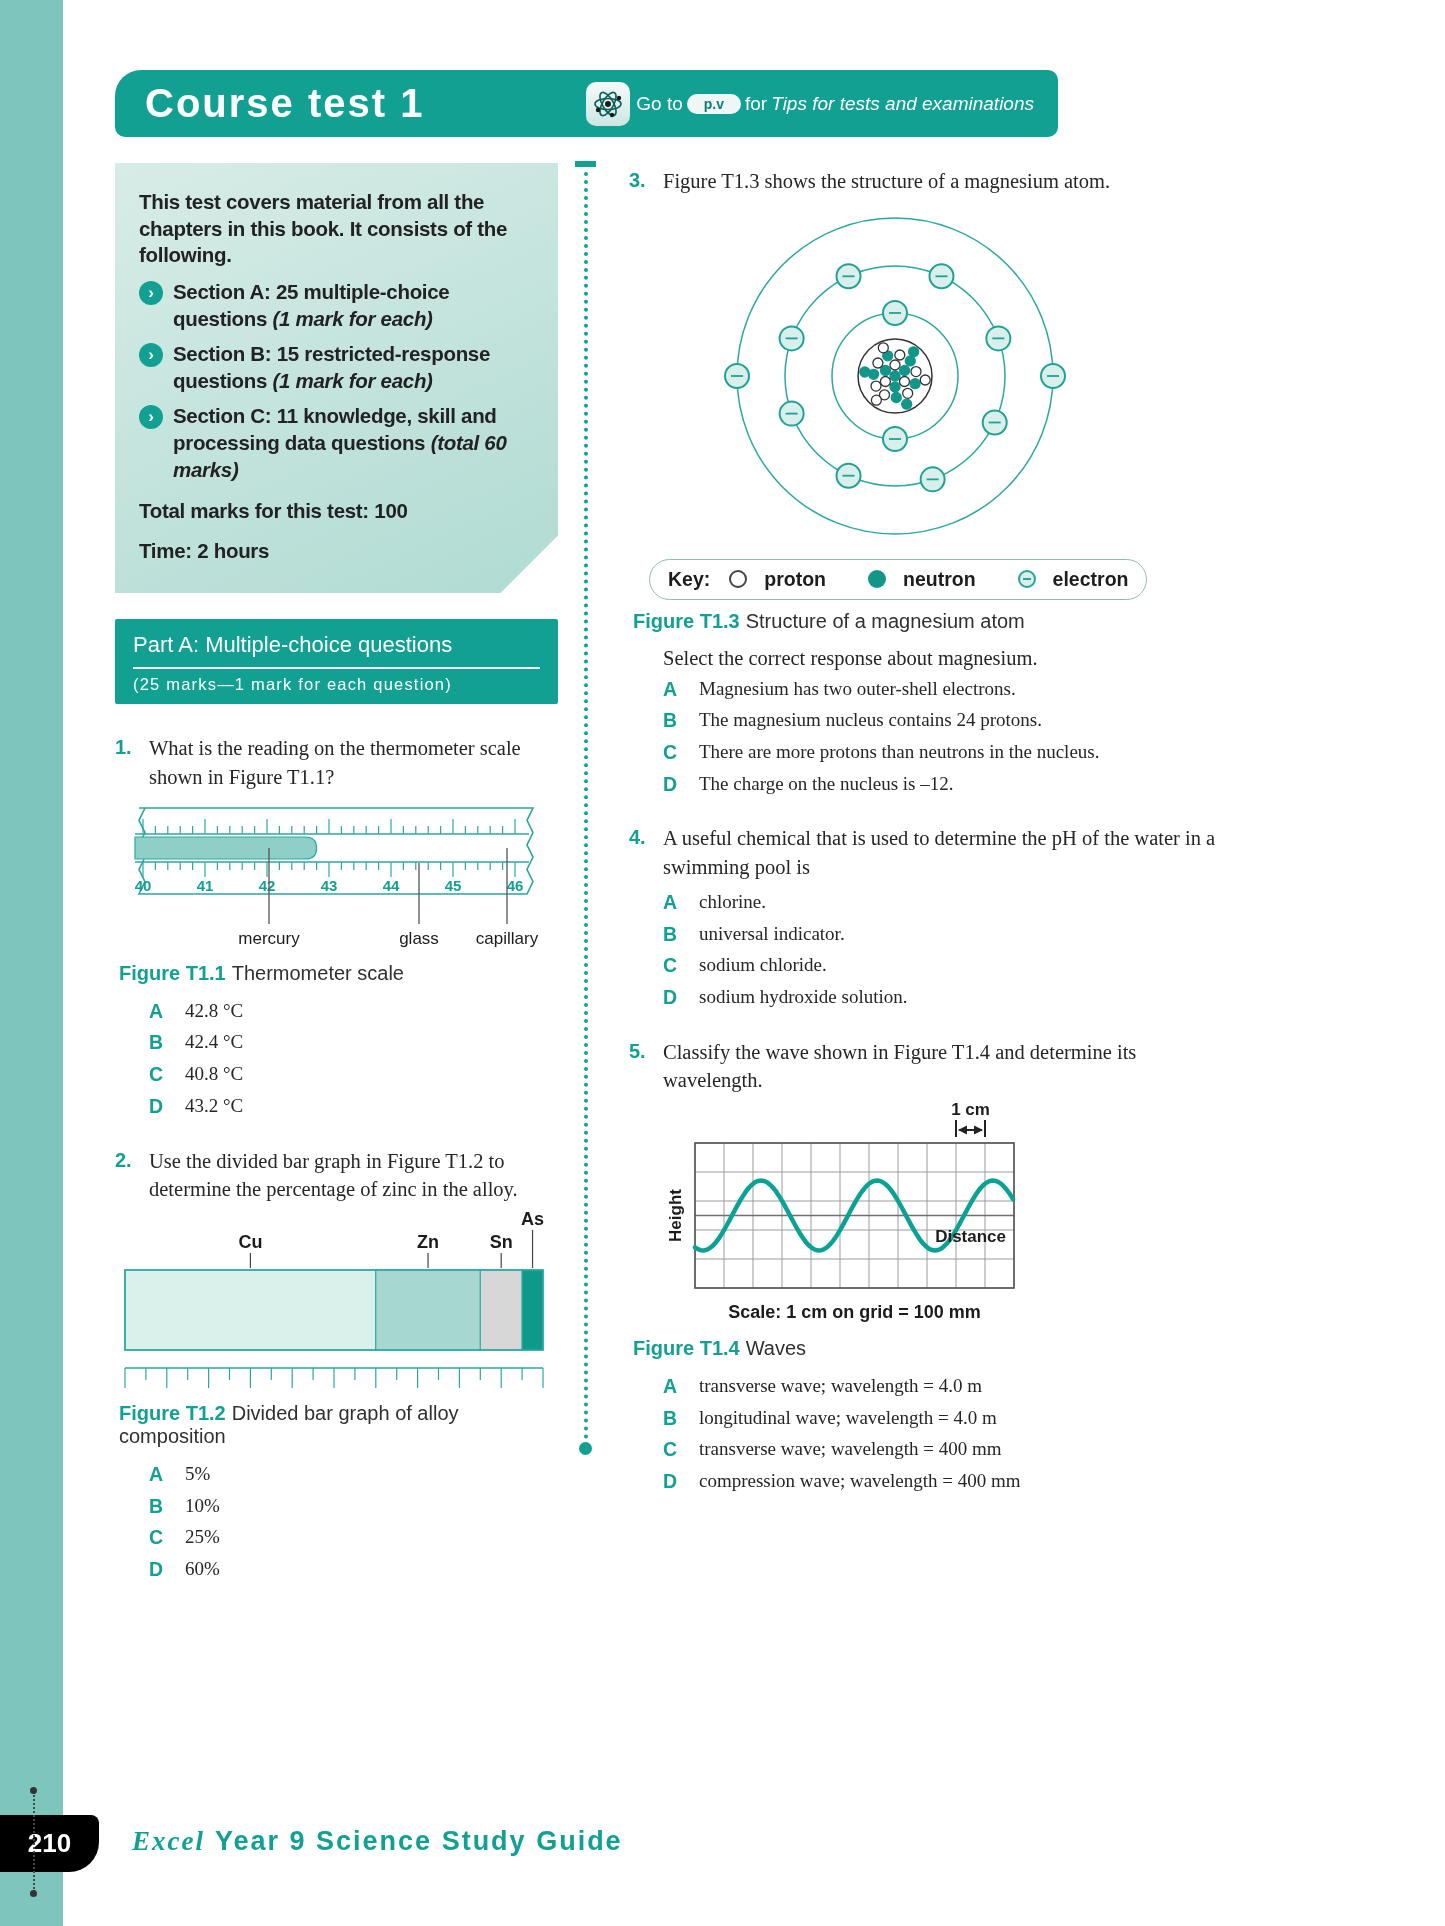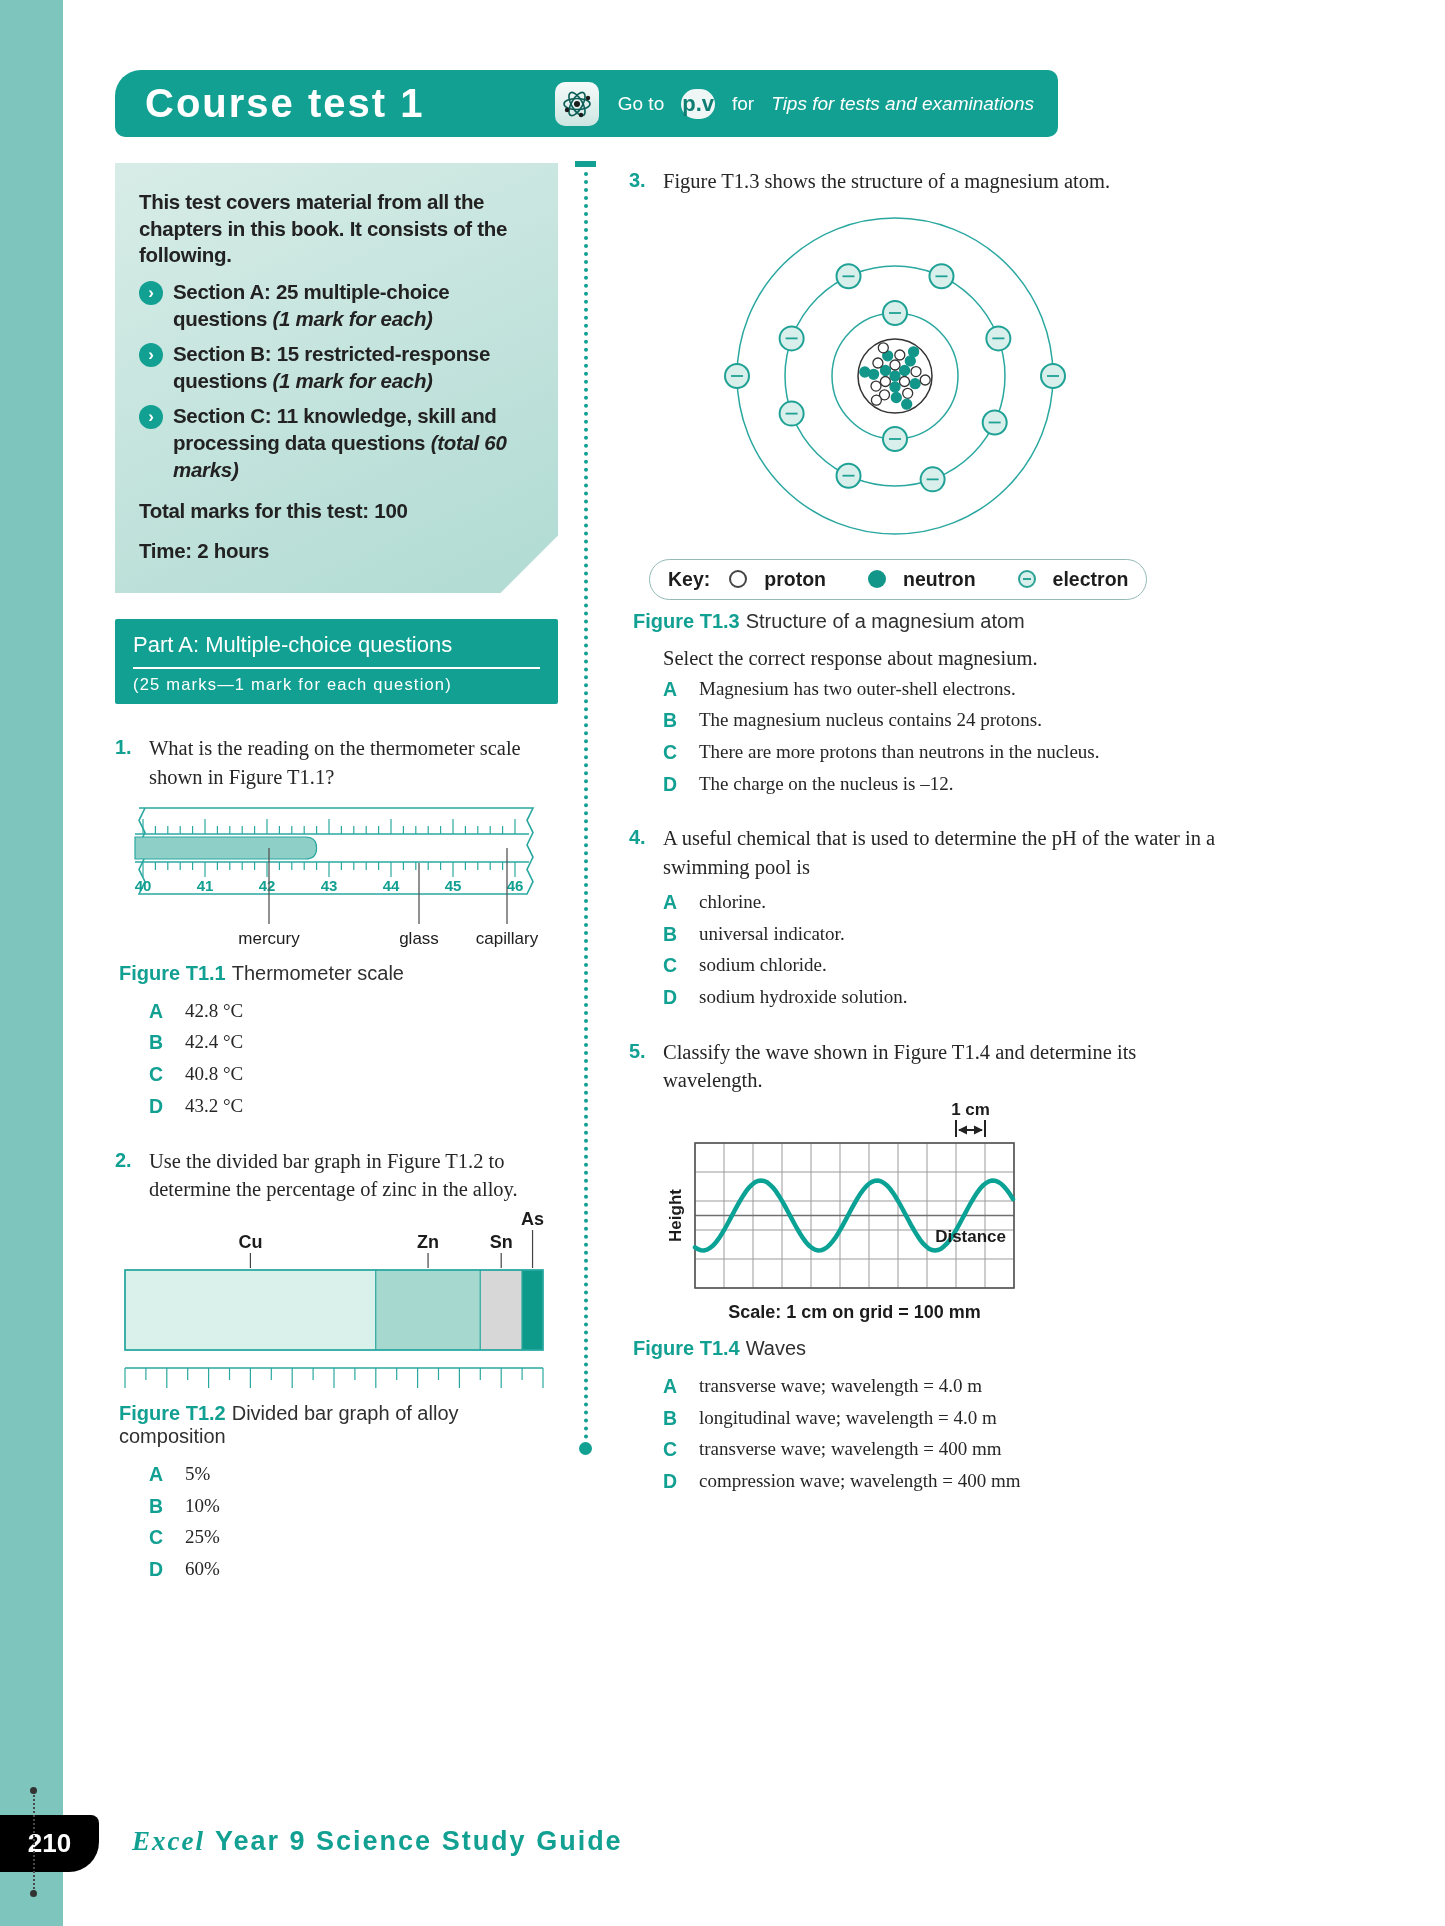--- a/index.html
+++ b/index.html
@@ -5,25 +5,25 @@
   html,body{margin:0;padding:0;background:#fff;}
   .page{position:relative;width:1277px;height:1926px;background:#fff;overflow:hidden;
         font-family:"Liberation Sans",sans-serif;color:#262626;}
   .left-strip{position:absolute;left:0;top:0;width:63px;height:1926px;background:#7dc5bd;}
 
   
   .banner{position:absolute;left:115px;top:70px;width:943px;height:67px;background:#12a092;
           border-radius:26px 10px 10px 10px;display:flex;align-items:center;justify-content:space-between;
           padding:0 24px 0 30px;box-sizing:border-box;z-index:2;}
   .banner h1{color:#fff;font-size:40px;font-weight:bold;letter-spacing:2px;margin:0;}
-  .goto{display:flex;align-items:center;gap:17px;color:#fff;font-size:19px;white-space:nowrap;}
+  .goto{display:flex;align-items:center;gap:4px;color:#fff;font-size:19px;white-space:nowrap;}
   .goto em{font-style:italic;}
   .atom-badge{width:44px;height:44px;border-radius:10px;background:linear-gradient(#f6fbfa,#cde6e2);
               display:flex;align-items:center;justify-content:center;margin-right:2px;}
-  .pv-pill{background:#eef7f5;color:#0e7d72;border-radius:999px;padding:2px 1px;font-weight:bold;font-size:22px;}
+  .pv-pill{background:#eef7f5;color:#0e7d72;border-radius:999px;padding:2px 17px;font-weight:bold;font-size:14px;}
 
   
   .col-left{position:absolute;left:115px;top:163px;width:443px;}
   .col-right{position:absolute;left:629px;top:163px;width:592px;}
   .divider{position:absolute;left:584px;top:172px;height:1268px;border-left:4px dotted #12a092;}
   .divider-cap{position:absolute;left:575px;top:161px;width:21px;height:6px;background:#12a092;}
   .divider-dot{position:absolute;left:579px;top:1442px;width:13px;height:13px;border-radius:50%;background:#12a092;}
 
   
   .intro-box{background:linear-gradient(155deg,#d8ece7,#b0dbd3);padding:26px 22px 30px 24px;color:#222;

